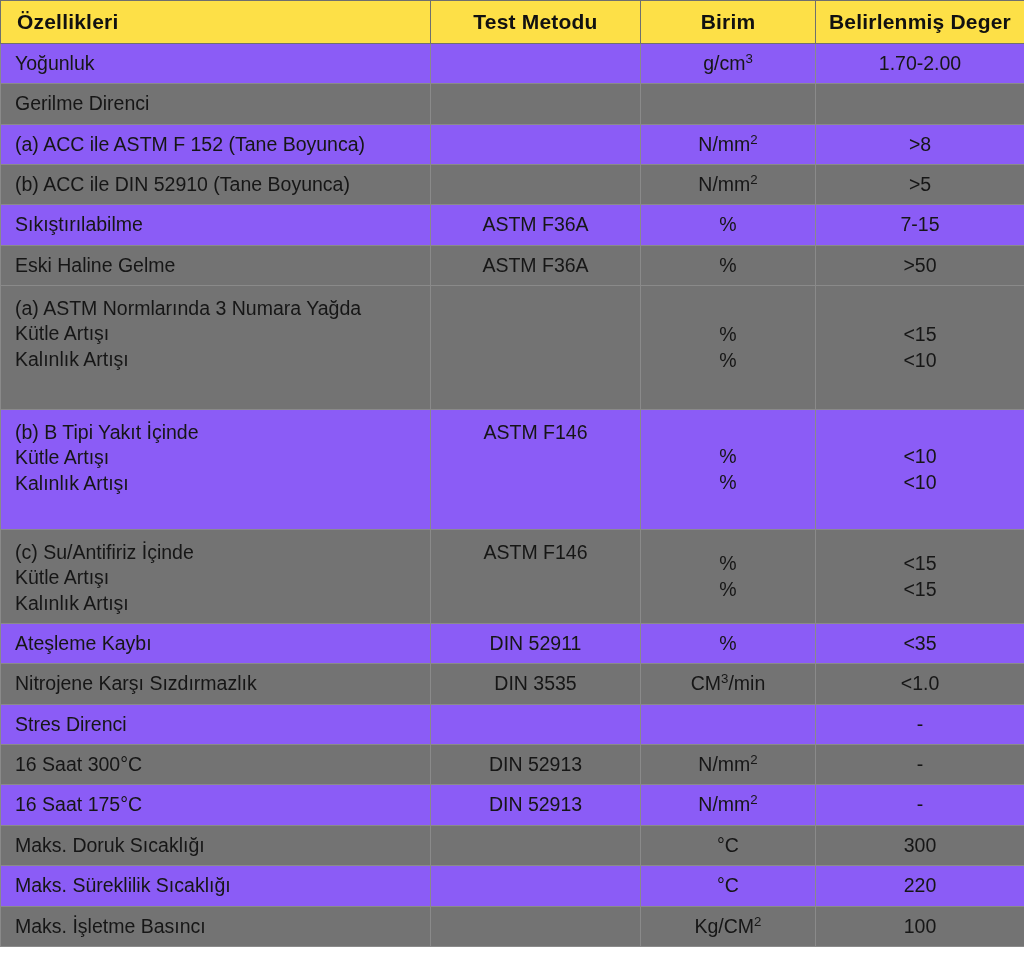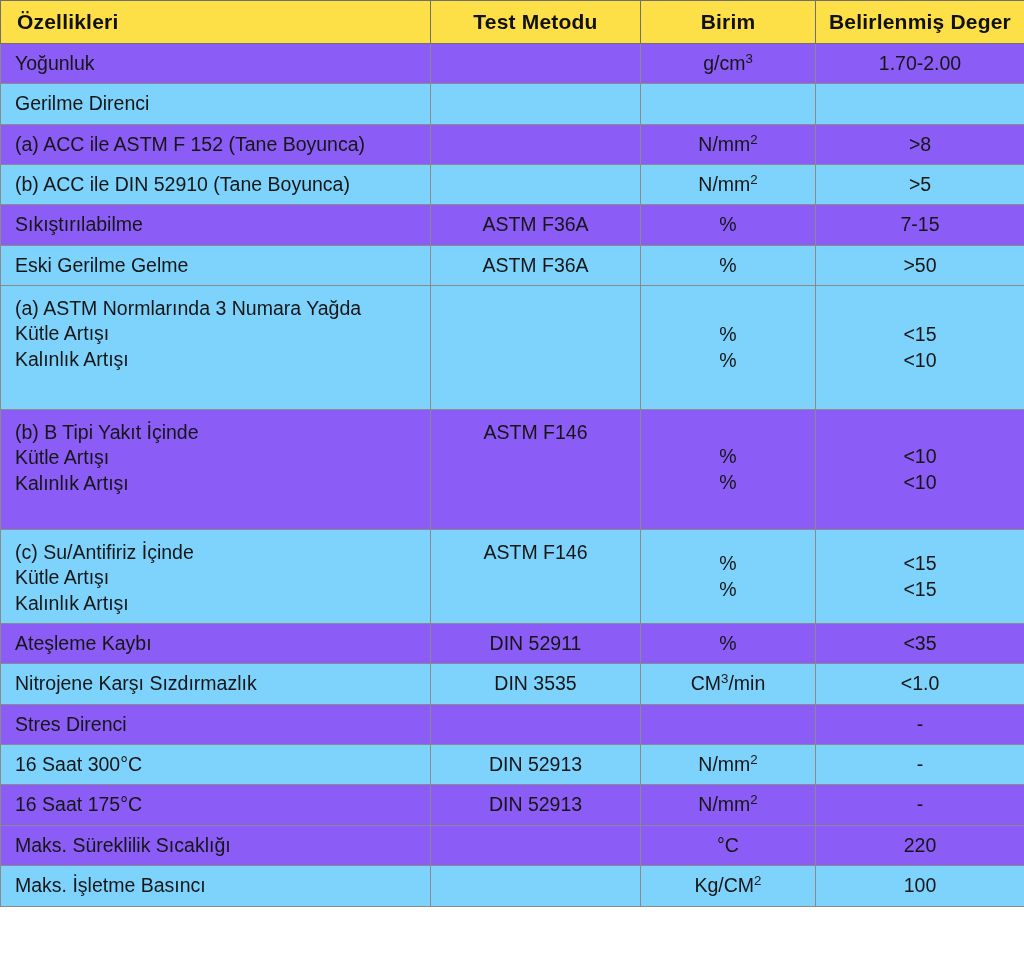--- a/index.html
+++ b/index.html
@@ -52,21 +52,21 @@
     white-space: pre-line;
   }
   #spec-table tbody td.ctr {
     text-align: center;
     white-space: pre-line;
   }
   #spec-table tbody tr.shade td {
     background: #8b5cf6;
   }
   #spec-table tbody tr.plain td {
-    background: #7dd3fc;
+    background: #737373;
   }
   #spec-table tbody td.tall {
     vertical-align: top;
     padding-top: 10px;
   }
   #spec-table tbody td.tall-ctr {
     vertical-align: middle;
   }
   sup { font-size: 0.68em; vertical-align: super; line-height: 0; }
 </style>
@@ -113,21 +113,21 @@
         <td class="ctr">N/mm<sup>2</sup></td>
         <td class="ctr">&gt;5</td>
       </tr>
       <tr class="shade" style="height: 40px;">
         <td class="prop">Sıkıştırılabilme</td>
         <td class="ctr">ASTM F36A</td>
         <td class="ctr">%</td>
         <td class="ctr">7-15</td>
       </tr>
       <tr class="plain" style="height: 40px;">
-        <td class="prop">Eski Gerilme Gelme</td>
+        <td class="prop">Eski Haline Gelme</td>
         <td class="ctr">ASTM F36A</td>
         <td class="ctr">%</td>
         <td class="ctr">&gt;50</td>
       </tr>
       <tr class="plain" style="height: 124px;">
         <td class="prop tall">(a) ASTM Normlarında 3 Numara Yağda
 Kütle Artışı
 Kalınlık Artışı</td>
         <td class="ctr tall"></td>
         <td class="ctr tall-ctr">%
@@ -178,20 +178,26 @@
         <td class="ctr">DIN 52913</td>
         <td class="ctr">N/mm<sup>2</sup></td>
         <td class="ctr">-</td>
       </tr>
       <tr class="shade" style="height: 40px;">
         <td class="prop">16 Saat 175°C</td>
         <td class="ctr">DIN 52913</td>
         <td class="ctr">N/mm<sup>2</sup></td>
         <td class="ctr">-</td>
       </tr>
+      <tr class="plain" style="height: 40px;">
+        <td class="prop">Maks. Doruk Sıcaklığı</td>
+        <td class="ctr"></td>
+        <td class="ctr">°C</td>
+        <td class="ctr">300</td>
+      </tr>
       <tr class="shade" style="height: 40px;">
         <td class="prop">Maks. Süreklilik Sıcaklığı</td>
         <td class="ctr"></td>
         <td class="ctr">°C</td>
         <td class="ctr">220</td>
       </tr>
       <tr class="plain" style="height: 40px;">
         <td class="prop">Maks. İşletme Basıncı</td>
         <td class="ctr"></td>
         <td class="ctr">Kg/CM<sup>2</sup></td>

